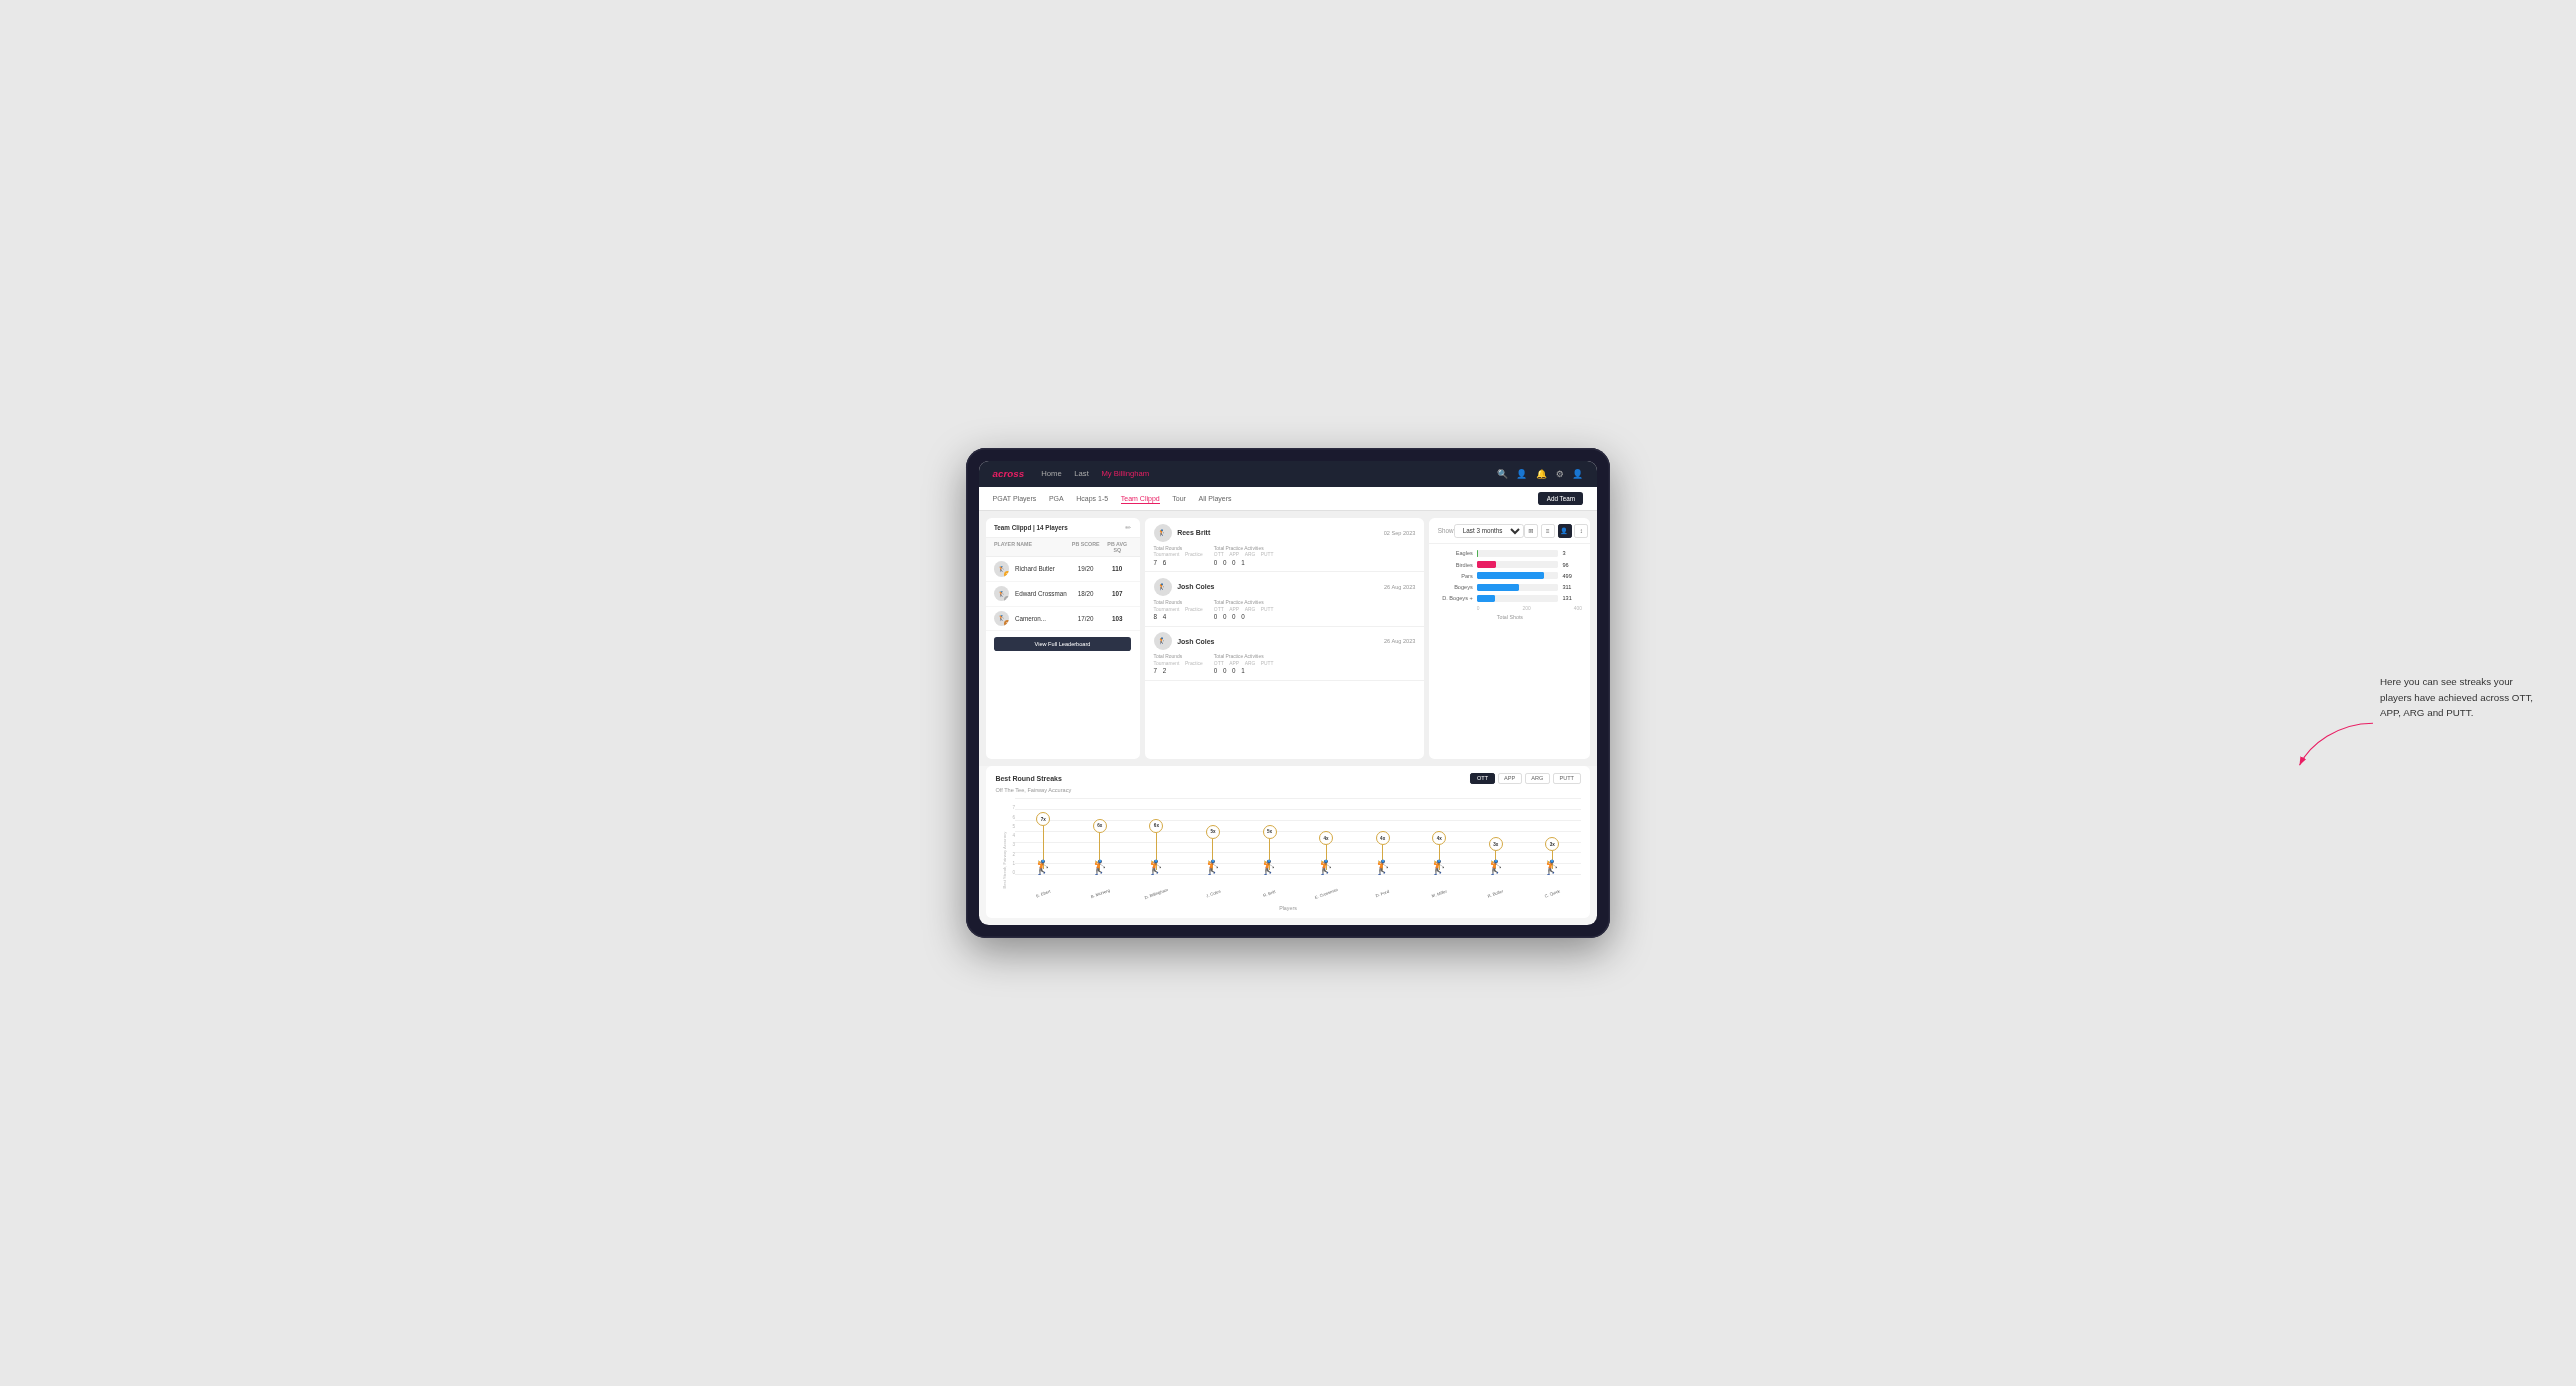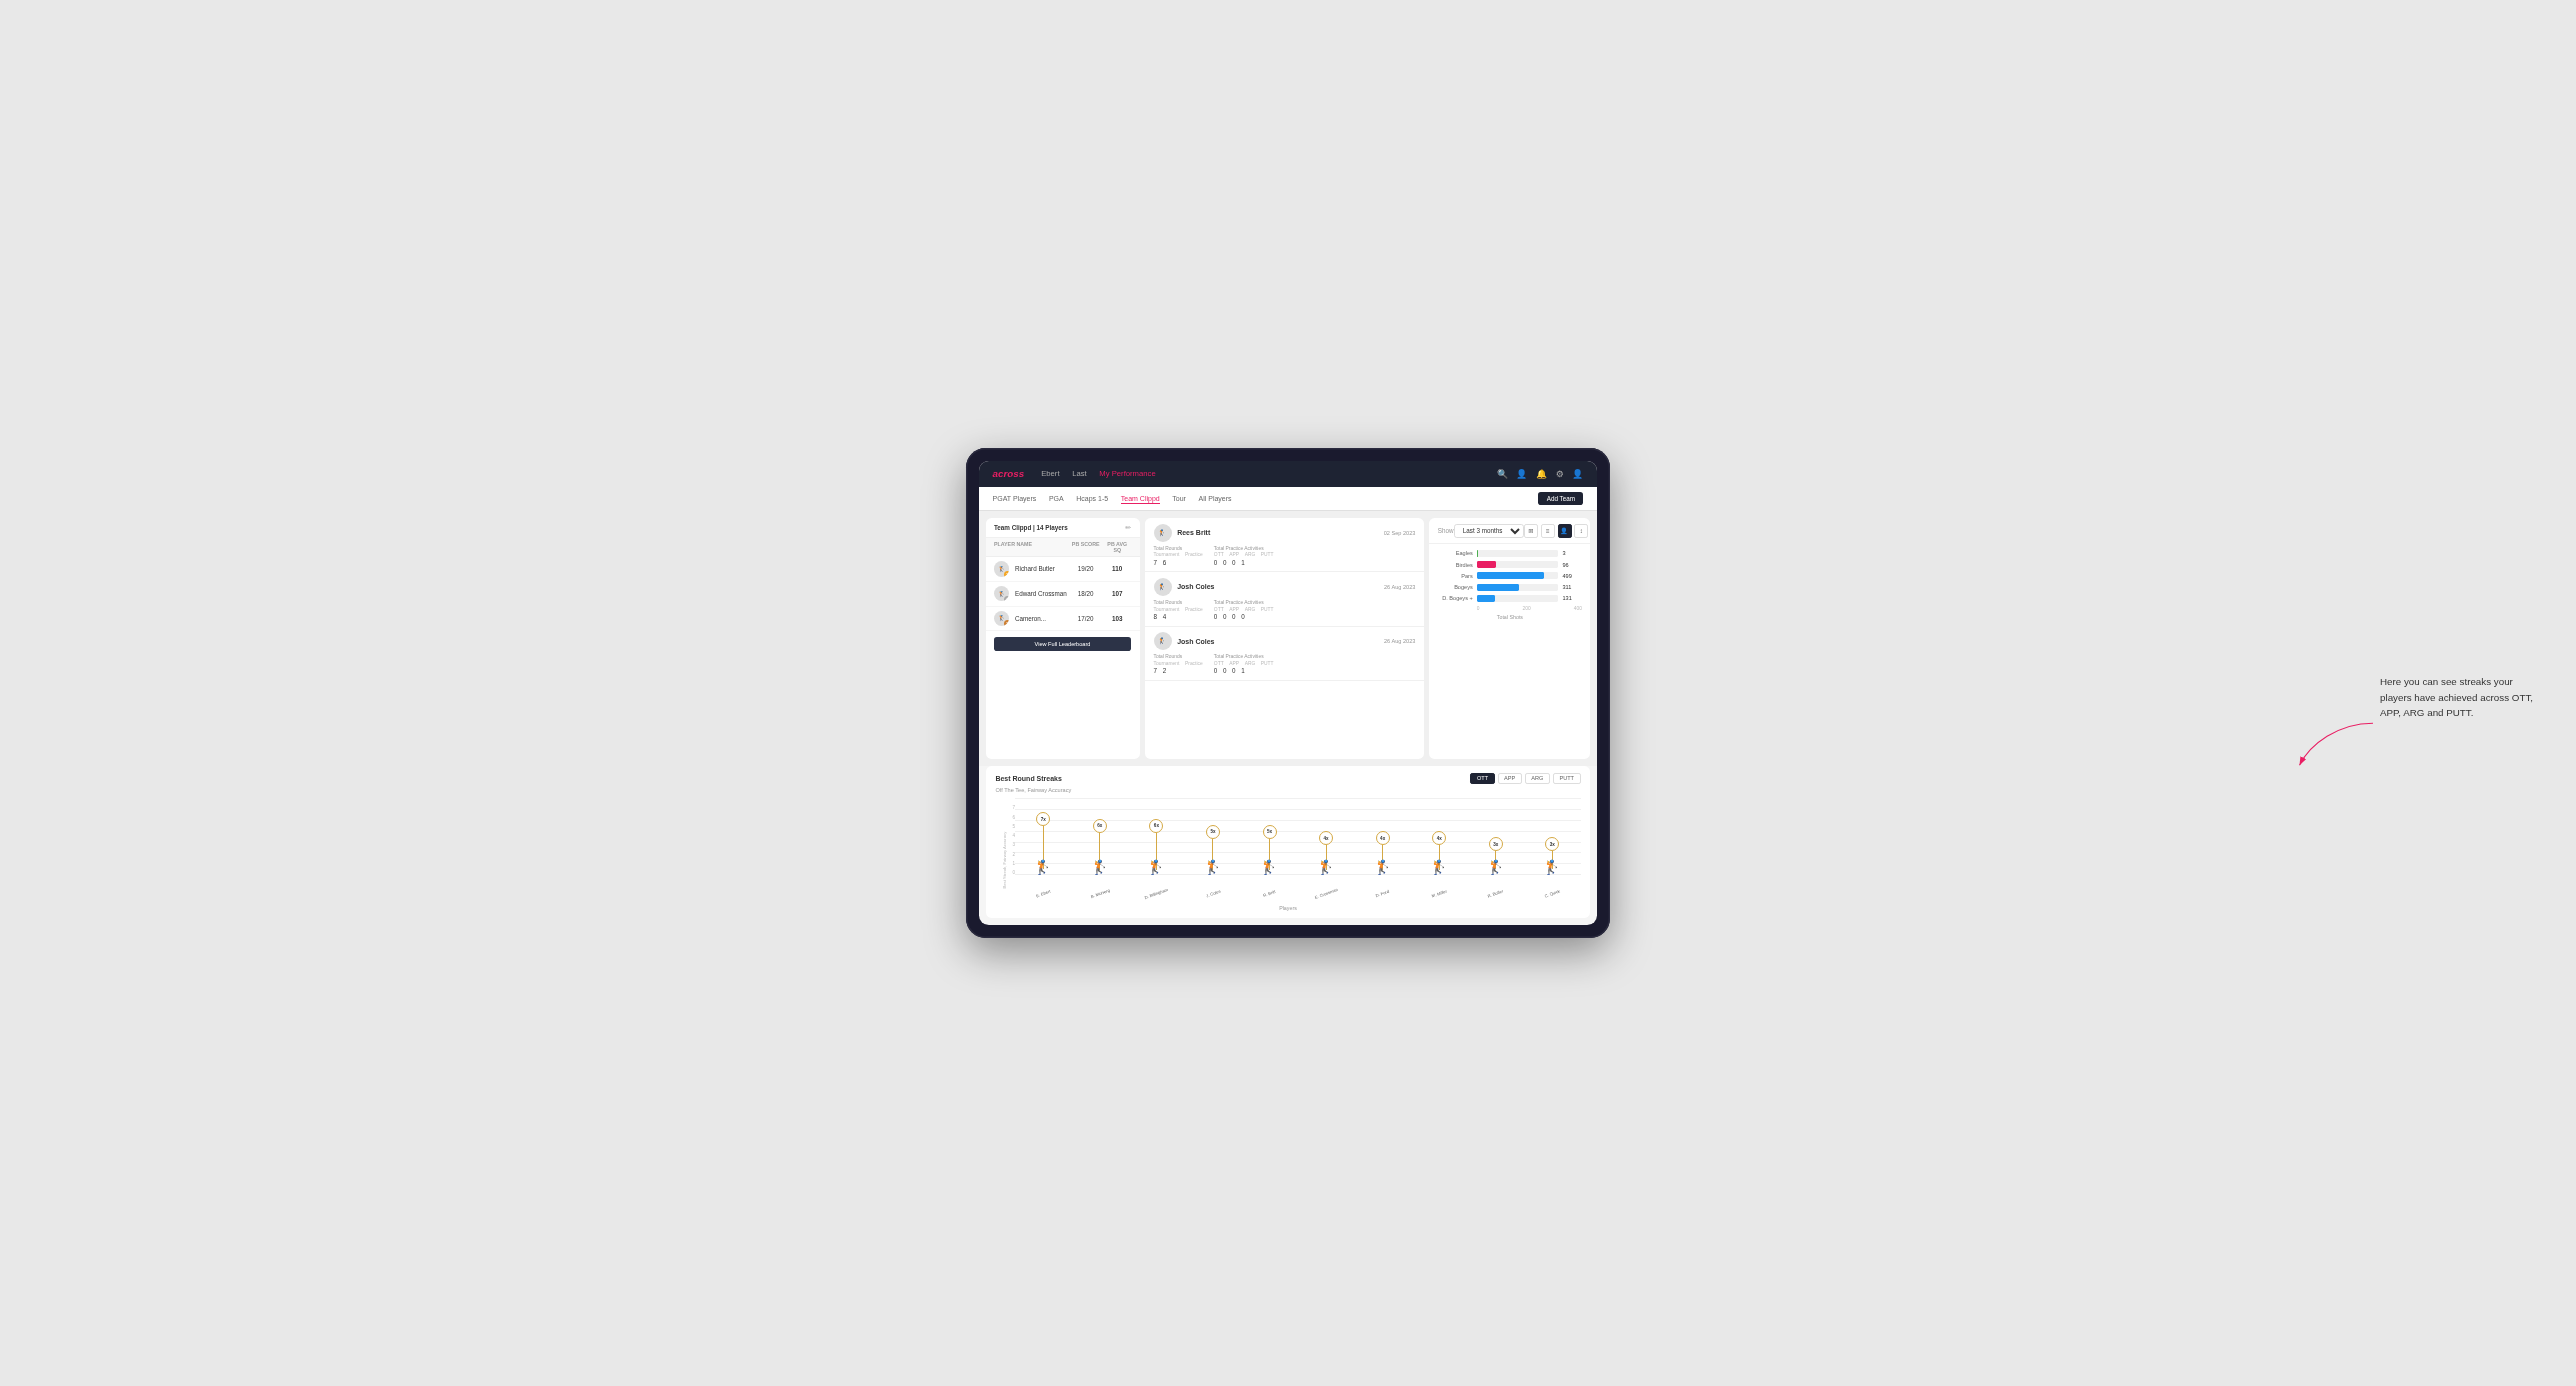--- a/index.html
+++ b/index.html
@@ -352,23 +352,23 @@
   </style>
 </head>
 <body>
 
 <div class="tablet-frame">
   <div class="tablet-screen">
 
     <div class="nav-bar">
       <span class="logo">across</span>
       <div class="nav-links">
-        <span class="nav-link">Ebert</span>
+        <span class="nav-link">Home</span>
         <span class="nav-link">Last</span>
-        <span class="nav-link active">My Performance</span>
+        <span class="nav-link active">My Billingham</span>
       </div>
       <div class="nav-icons">
         <span class="nav-icon">🔍</span>
         <span class="nav-icon">👤</span>
         <span class="nav-icon">🔔</span>
         <span class="nav-icon">⚙</span>
         <span class="nav-icon">👤</span>
       </div>
     </div>
 

